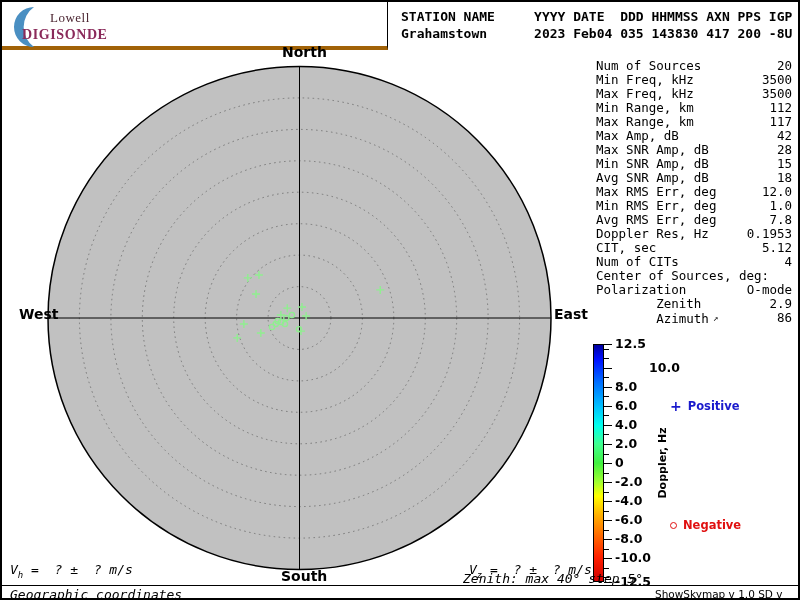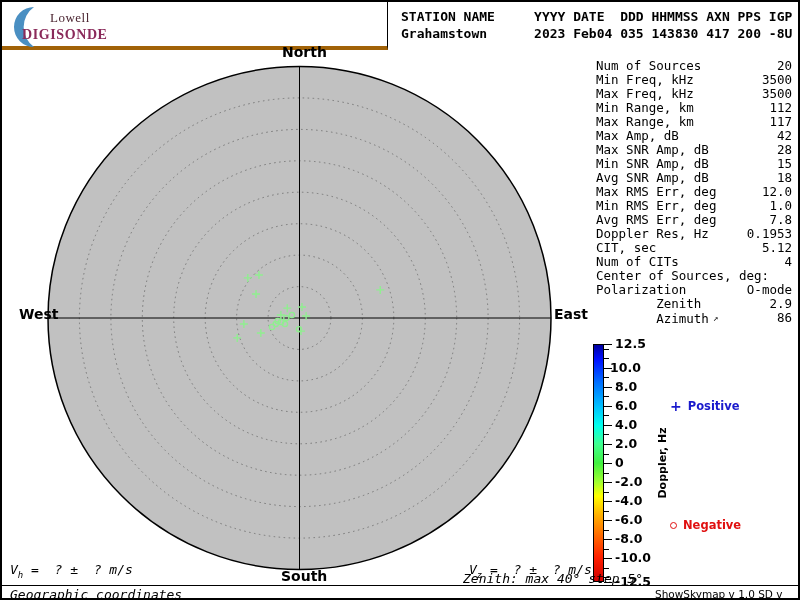--- a/index.html
+++ b/index.html
@@ -188,21 +188,21 @@
   <div class="compass" style="left:280px;top:42px;width:36px;">North</div>
   <div class="compass" style="left:279px;top:566px;width:38px;text-align:center;">South</div>
   <div class="compass" style="left:10px;top:304px;margin-left:7px;">West</div>
   <div class="compass" style="left:552px;top:304px;">East</div>
 
   <div class="cbar" style="background: linear-gradient(rgb(0, 0, 160) 0%, rgb(0, 16, 255) 6%, rgb(0, 112, 255) 16%, rgb(0, 192, 255) 26%, rgb(0, 255, 238) 34%, rgb(64, 255, 144) 42%, rgb(64, 240, 64) 50%, rgb(160, 255, 48) 58%, rgb(255, 255, 0) 64%, rgb(255, 176, 0) 72%, rgb(255, 112, 0) 80%, rgb(255, 32, 0) 90%, rgb(208, 0, 0) 100%);"></div>
   <div id="cbar-ticks">
       <div class="cbar-tick" style="left: 602px; width: 8px; top: 342px;"></div>
       <div class="cbar-lab" style="left: 613px; top: 334px;">12.5</div>
       <div class="cbar-tick" style="left: 602px; width: 8px; top: 365.8px;"></div>
-      <div class="cbar-lab" style="left: 608px; top: 357.8px; text-align: center;">10.0</div>
+      <div class="cbar-lab" style="left: 647px; top: 357.8px; text-align: center;">10.0</div>
       <div class="cbar-tick" style="left: 602px; width: 8px; top: 384.8px;"></div>
       <div class="cbar-lab" style="left: 613px; top: 376.8px;">8.0</div>
       <div class="cbar-tick" style="left: 602px; width: 8px; top: 403.9px;"></div>
       <div class="cbar-lab" style="left: 613px; top: 395.9px;">6.0</div>
       <div class="cbar-tick" style="left: 602px; width: 8px; top: 422.9px;"></div>
       <div class="cbar-lab" style="left: 613px; top: 414.9px;">4.0</div>
       <div class="cbar-tick" style="left: 602px; width: 8px; top: 442px;"></div>
       <div class="cbar-lab" style="left: 613px; top: 434px;">2.0</div>
       <div class="cbar-tick" style="left: 602px; width: 8px; top: 461px;"></div>
       <div class="cbar-lab" style="left: 613px; top: 453px;">0</div>

